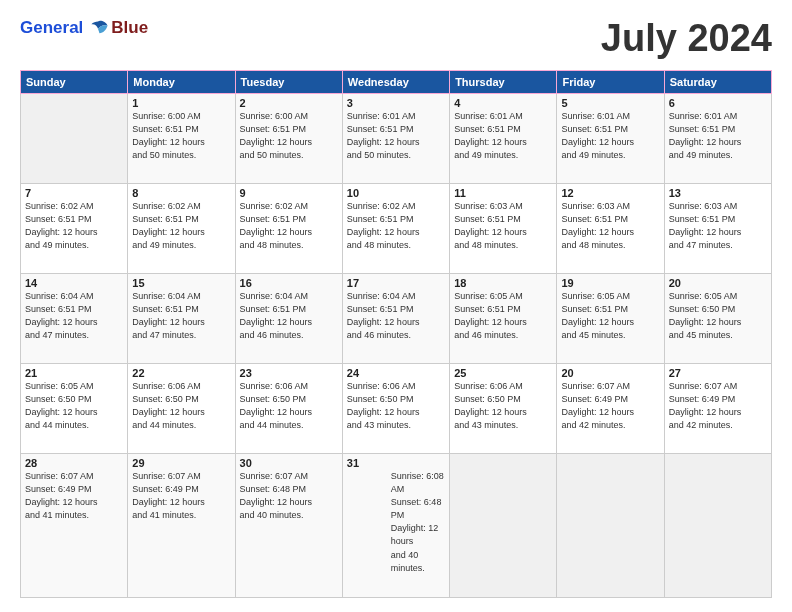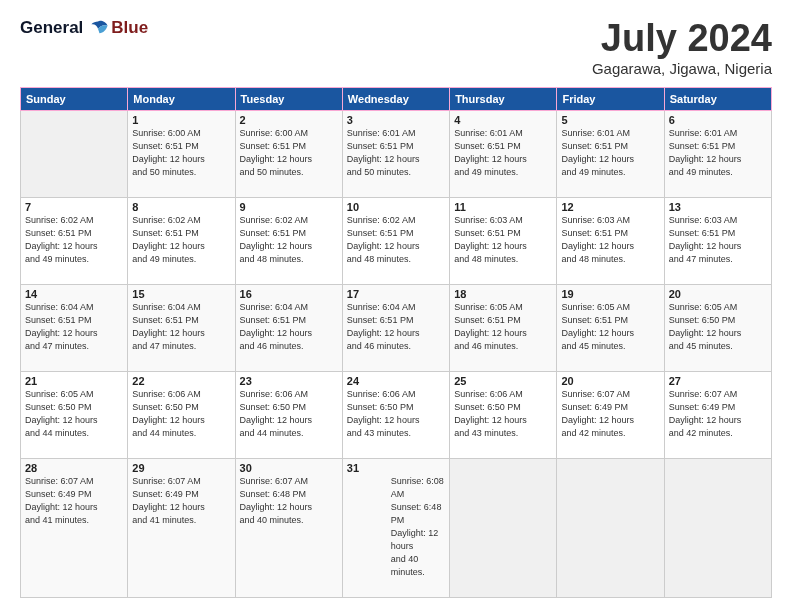--- a/index.html
+++ b/index.html
@@ -29,21 +29,21 @@
       align-items: flex-start;
     }
     .logo-text {
       display: flex;
       align-items: center;
       gap: 2px;
     }
     .logo-general {
       font-size: 17px;
       font-weight: bold;
-      color: #0f172a;
+      color: #1d4ed8;
     }
     .logo-blue {
       font-size: 17px;
       font-weight: bold;
       color: #7f1d1d;
     }
     .logo-icon {
       width: 22px;
       height: 18px;
       margin-left: 2px;
@@ -115,21 +115,20 @@
         <span class="logo-general">General</span>
         <svg class="logo-icon" viewBox="0 0 30 22" xmlns="http://www.w3.org/2000/svg">
           <path d="M15 2 C18 0 26 2 28 8 C22 6 18 9 15 12 C14 8 10 5 6 6 C8 3 12 2 15 2Z" fill="#1a56a0"></path>
           <path d="M15 12 C18 9 22 6 28 8 C26 14 22 18 17 18 L15 12Z" fill="#4a9fd4"></path>
         </svg>
         <span class="logo-blue">Blue</span>
       </div>
     </div>
     <div class="title-block">
       <div class="main-title">July 2024</div>
-      <div class="subtitle">Gagarawa, Jigawa, Nigeria</div>
     </div>
   </div>
 
   <table class="calendar">
     <thead>
       <tr>
       <th>Sunday</th>
           <th>Monday</th>
           <th>Tuesday</th>
           <th>Wednesday</th>

